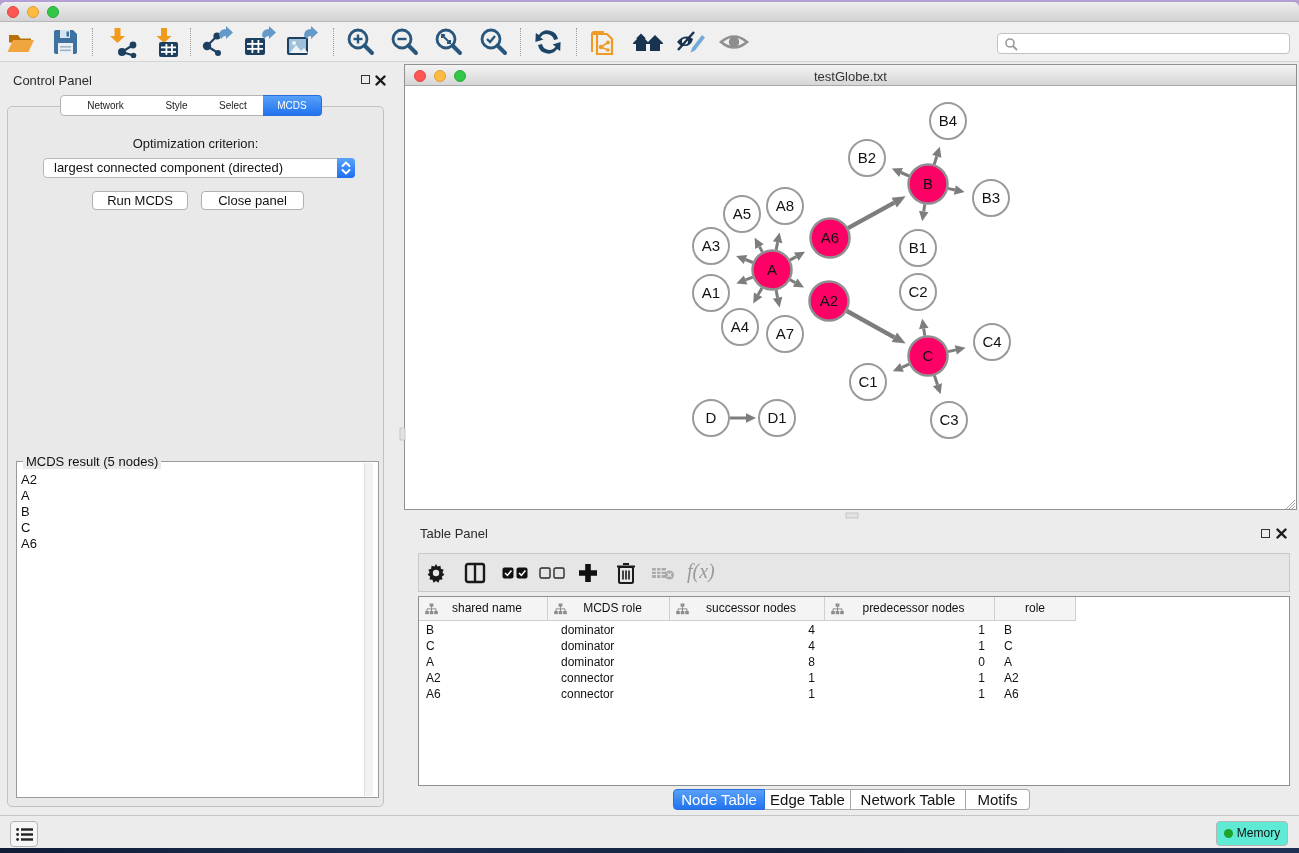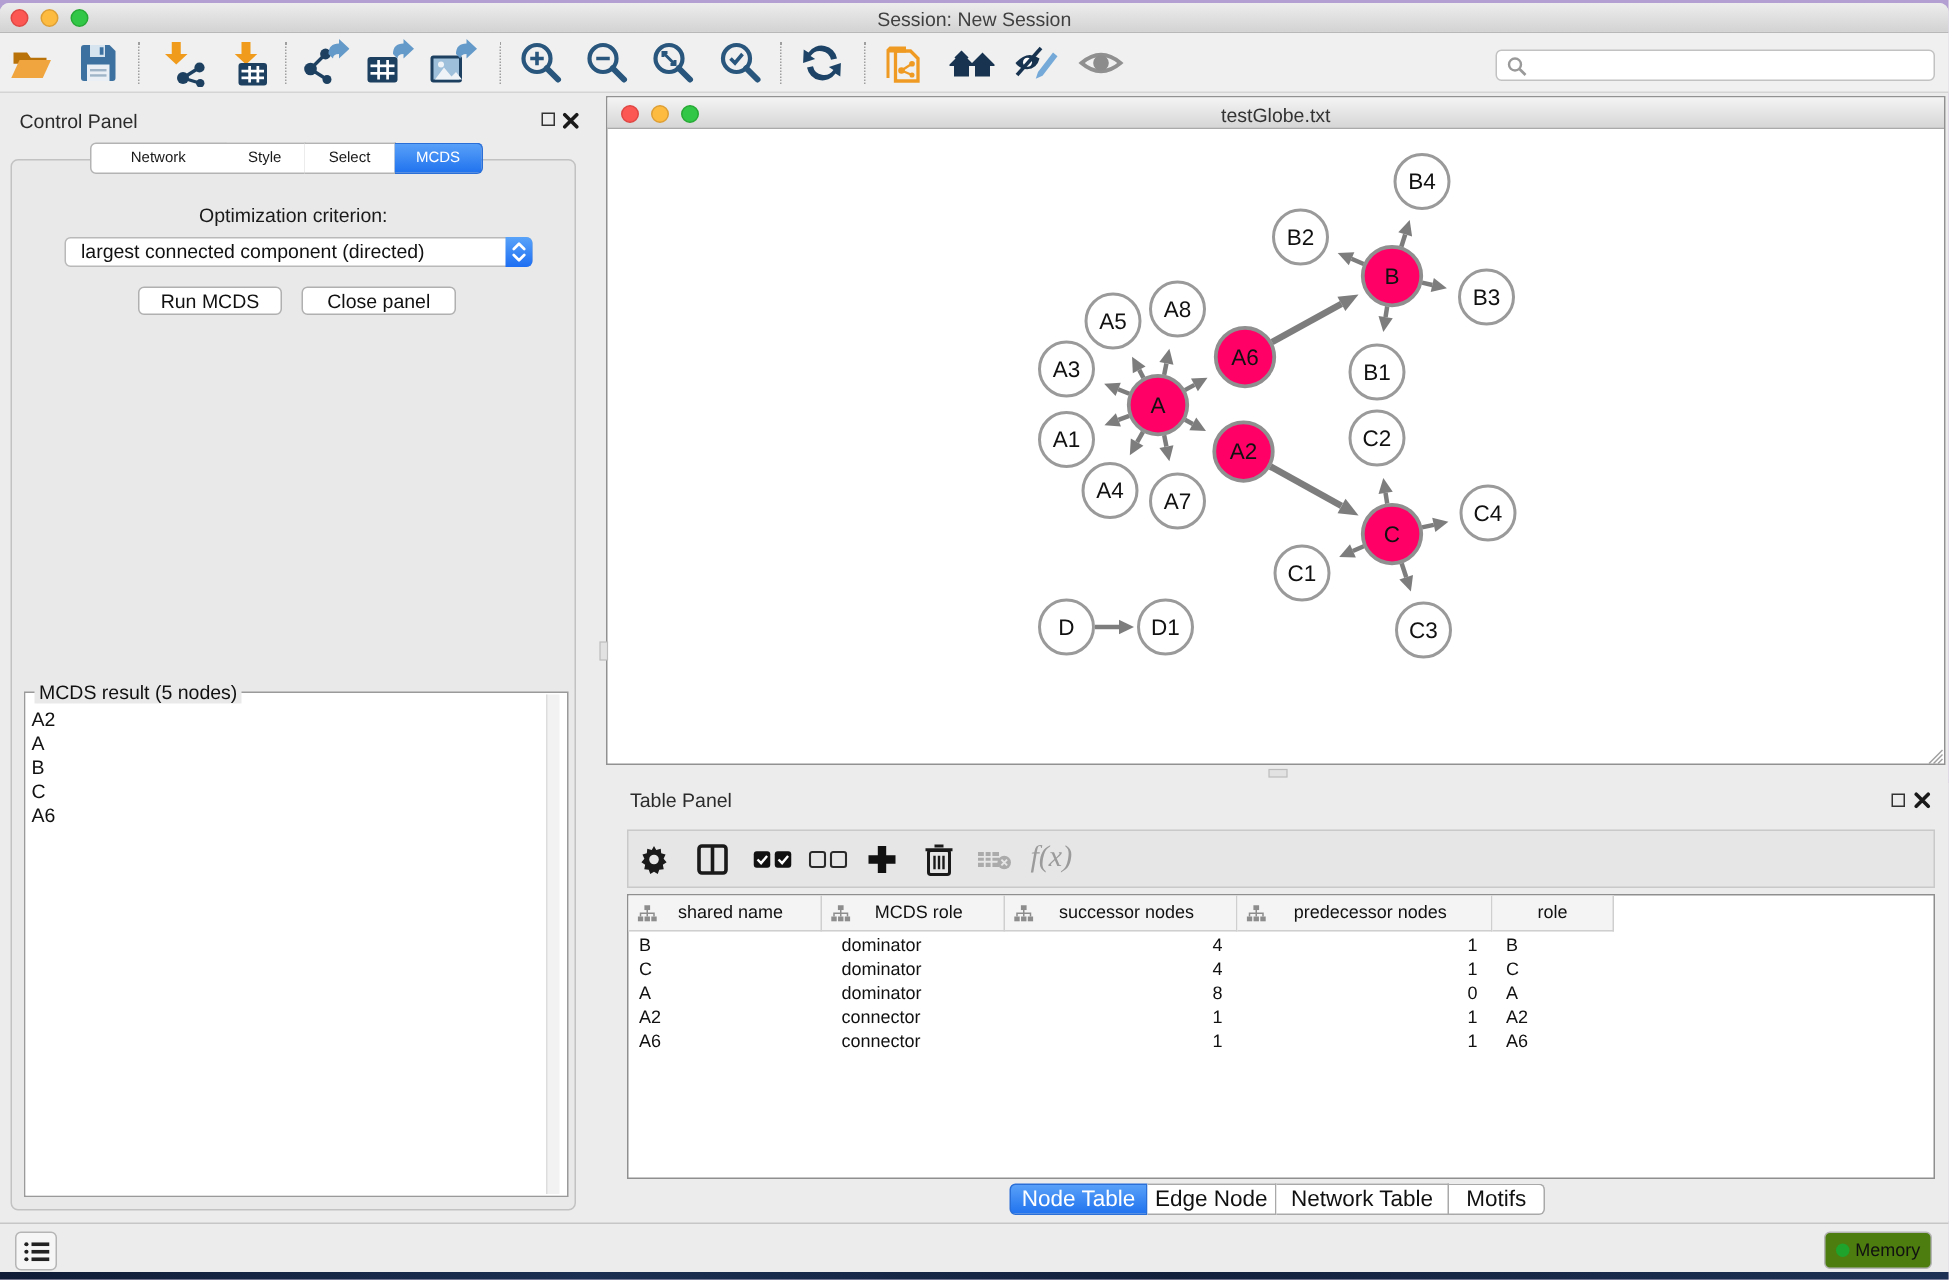--- a/index.html
+++ b/index.html
@@ -34,31 +34,30 @@
 #nettitle { left:0; top:0; width:891px; height:21px; background:linear-gradient(#f4f4f4,#d6d6d6); border-bottom:1px solid #aaa; }
 #tpanel { left:404px; top:520px; width:895px; height:292px; background:#ececec; }
 #tp-toolbar { left:14px; top:31px; width:872px; height:39px; background:#e6e6e6; border:1px solid #c9c9c9; }
 .tpi { position:absolute; }
 #ttable { left:14px; top:74px; width:872px; height:190px; background:#fff; border:1px solid #8f8f8f; }
 .th { position:absolute; top:0; height:24px; background:#f4f4f4; border-right:1px solid #cfcfcf; border-bottom:1px solid #cfcfcf; font-size:12px; color:#111; text-align:center; line-height:23px; }
 .td { position:absolute; font-size:12px; color:#111; height:16px; line-height:16px; }
 .btab { position:absolute; top:267px; height:21px; background:#fff; border:1px solid #a9a9a9; font-size:15px; color:#111; text-align:center; line-height:19px; }
 #statusbar { left:0; top:813px; width:1299px; height:35px; background:#ececec; border-top:1px solid #c6c6c6; }
 #hambtn { left:10px; top:5px; width:28px; height:26px; background:#f6f6f6; border:1px solid #b5b5b5; border-radius:4px; }
-#membtn { left:1216px; top:5px; width:72px; height:25px; background:#4d7c0f; border:1px solid #b5b5b5; border-radius:4px; font-size:12px; color:#111; line-height:23px; text-align:center; }
+#membtn { left:1216px; top:5px; width:72px; height:25px; background:#5eead4; border:1px solid #b5b5b5; border-radius:4px; font-size:12px; color:#111; line-height:23px; text-align:center; }
 </style>
 </head>
 <body>
 <div id="page">
   <div class="abs" id="win">
     <div class="abs" id="titlebar">
       <div class="tl" style="left:7px;background:#fc5753;border:1px solid #df4744;"></div>
       <div class="tl" style="left:27px;background:#fdbc40;border:1px solid #de9f34;"></div>
       <div class="tl" style="left:47px;background:#33c748;border:1px solid #27aa35;"></div>
-      <div class="abs" id="wintitle">Session: New Session</div>
     </div>
     <div class="abs" id="toolbar">
       <svg class="ticon" style="left:5px;" width="31" height="32" viewBox="0 0 31 32">
         <path d="M4 9 h9 l2.5 3.5 H26 v4 H4 z" fill="#b97208"></path>
         <path d="M2.5 26 L8 14 h21 l-5.5 12 z" fill="#f0a53f"></path>
       </svg>
       <svg class="ticon" style="left:50px;" width="31" height="32" viewBox="0 0 31 32">
         <path d="M4 6 a2 2 0 0 1 2-2 h17 l4 4 v18 a2 2 0 0 1 -2 2 h-19 a2 2 0 0 1 -2-2 z" fill="#3d719f"></path>
         <rect x="10" y="4" width="10" height="8" fill="#d6e4f0"></rect>
         <rect x="16.5" y="5.5" width="2.5" height="5" fill="#3d719f"></rect>
@@ -382,21 +381,21 @@
         <div class="td" style="left:300px;top:73px;width:96px;text-align:right;">1</div>
         <div class="td" style="left:470px;top:73px;width:96px;text-align:right;">1</div>
         <div class="td" style="left:585px;top:73px;">A2</div>
         <div class="td" style="left:7px;top:89px;">A6</div>
         <div class="td" style="left:142px;top:89px;">connector</div>
         <div class="td" style="left:300px;top:89px;width:96px;text-align:right;">1</div>
         <div class="td" style="left:470px;top:89px;width:96px;text-align:right;">1</div>
         <div class="td" style="left:585px;top:89px;">A6</div>
       </div>
       <div class="btab" style="left:269px;width:92px;border-radius:4px 0 0 4px;background:linear-gradient(#58a0f8,#2173ef);color:#fff;border-color:#2a6fd8;">Node Table</div>
-      <div class="btab" style="left:361px;width:86px;border-left:none;">Edge Node</div>
+      <div class="btab" style="left:361px;width:86px;border-left:none;">Edge Table</div>
       <div class="btab" style="left:447px;width:115px;border-left:none;">Network Table</div>
       <div class="btab" style="left:562px;width:64px;border-left:none;border-radius:0 4px 4px 0;">Motifs</div>
     </div>
     <div class="abs" id="statusbar">
       <div class="abs" id="hambtn">
           <svg style="position:absolute;left:5px;top:5px;" width="17" height="15" viewBox="0 0 17 15">
   <circle cx="1.6" cy="2.5" r="1.4" fill="#222"></circle>
             <rect x="5" y="1.3" width="12" height="2.4" fill="#222"></rect>
   <circle cx="1.6" cy="7.5" r="1.4" fill="#222"></circle>
             <rect x="5" y="6.3" width="12" height="2.4" fill="#222"></rect>

